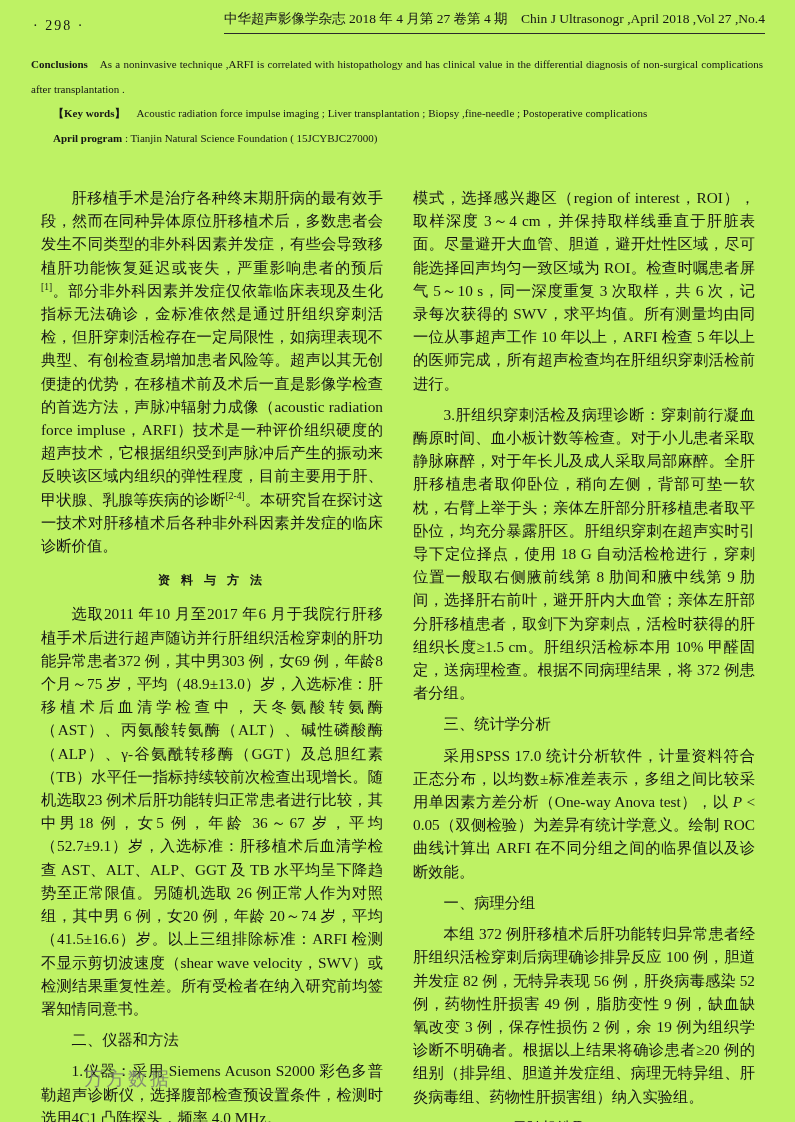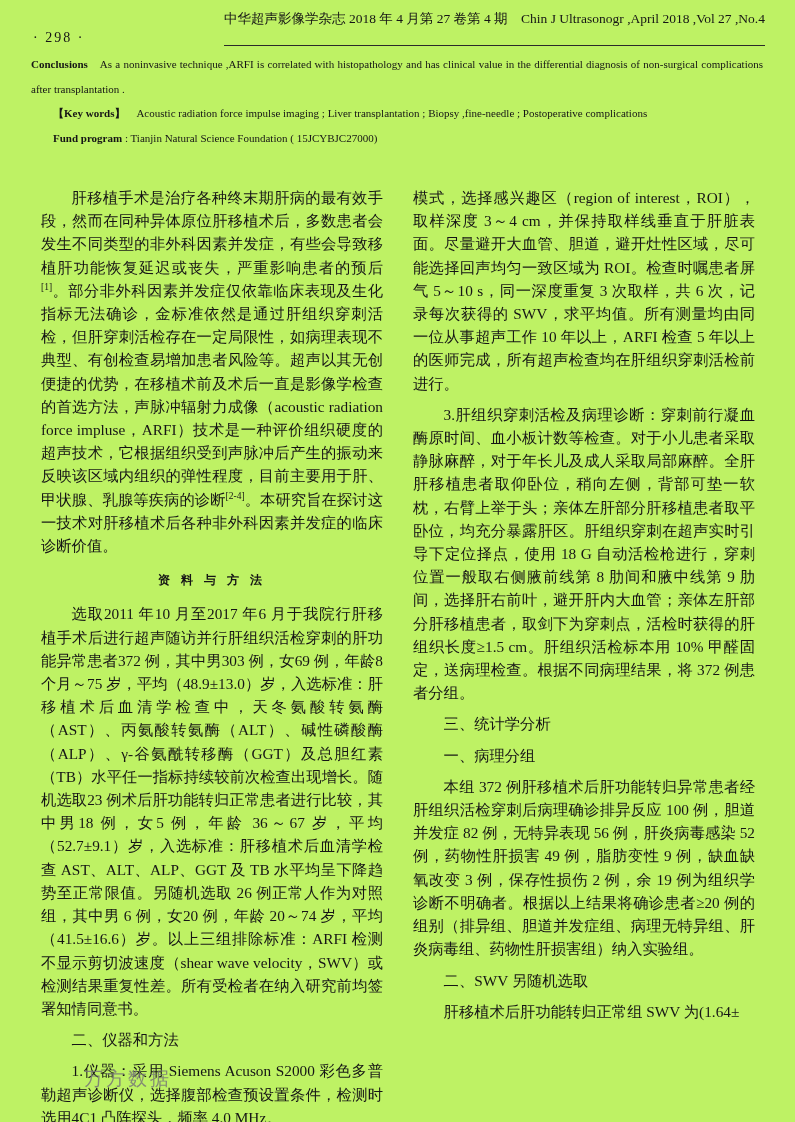--- a/index.html
+++ b/index.html
@@ -14,21 +14,21 @@
   
   .running-head{
     position:absolute;top:10px;left:33px;right:30px;
     display:flex;justify-content:space-between;align-items:flex-end;
     font-size:14px;
   }
   .page-num{letter-spacing:2px;}
   .journal-line{
     font-size:13.5px;
     border-bottom:1.6px solid #2a2a2a;
-    padding-bottom:17px;
+    padding-bottom:5px;
     white-space:nowrap;
   }
   
   .abstract{
     position:absolute;top:52px;left:31px;width:732px;
     font-size:11px;line-height:24.6px;text-align:justify;
   }
   .abstract p{margin:0;}
   .abstract .lbl{font-weight:bold;}
   .abstract .kw,.abstract .fund{text-indent:2em;}
@@ -64,36 +64,37 @@
 <div class="page">
 
   <div class="running-head">
     <span class="page-num">· 298 ·</span>
     <span class="journal-line">中华超声影像学杂志 2018 年 4 月第 27 卷第 4 期　Chin J Ultrasonogr ,April 2018 ,Vol 27 ,No.4</span>
   </div>
 
   <div class="abstract">
     <p><span class="lbl">Conclusions</span><span>　As a noninvasive technique ,ARFI is correlated with histopathology and has clinical value in the differential diagnosis of non-surgical complications after transplantation .</span></p>
     <p class="kw"><span class="lbl">【Key words】</span><span>　Acoustic radiation force impulse imaging ; Liver transplantation ; Biopsy ,fine-needle ; Postoperative complications</span></p>
-    <p class="fund"><span class="lbl">Fund program</span><span> : Tianjin Natural Science Foundation ( 15JCYBJC27000)</span></p>
+    <p class="fund"><span class="lbl">April program</span><span> : Tianjin Natural Science Foundation ( 15JCYBJC27000)</span></p>
   </div>
 
   <div class="col col-left">
     <p><span>肝移植手术是治疗各种终末期肝病的最有效手段，然而在同种异体原位肝移植术后，多数患者会发生不同类型的非外科因素并发症，有些会导致移植肝功能恢复延迟或丧失，严重影响患者的预后</span><sup class="ref">[1]</sup><span>。部分非外科因素并发症仅依靠临床表现及生化指标无法确诊，金标准依然是通过肝组织穿刺活检，但肝穿刺活检存在一定局限性，如病理表现不典型、有创检查易增加患者风险等。超声以其无创便捷的优势，在移植术前及术后一直是影像学检查的首选方法，声脉冲辐射力成像（acoustic radiation force impluse，ARFI）技术是一种评价组织硬度的超声技术，它根据组织受到声脉冲后产生的振动来反映该区域内组织的弹性程度，目前主要用于肝、甲状腺、乳腺等疾病的诊断</span><sup class="ref">[2-4]</sup><span>。本研究旨在探讨这一技术对肝移植术后各种非外科因素并发症的临床诊断价值。</span></p>
     <h3>资 料 与 方 法</h3>
     <p>选取2011 年10 月至2017 年6 月于我院行肝移植手术后进行超声随访并行肝组织活检穿刺的肝功能异常患者372 例，其中男303 例，女69 例，年龄8个月～75 岁，平均（48.9±13.0）岁，入选标准：肝移植术后血清学检查中，天冬氨酸转氨酶（AST）、丙氨酸转氨酶（ALT）、碱性磷酸酶（ALP）、γ-谷氨酰转移酶（GGT）及总胆红素（TB）水平任一指标持续较前次检查出现增长。随机选取23 例术后肝功能转归正常患者进行比较，其中男18 例，女5 例，年龄 36～67 岁，平均（52.7±9.1）岁，入选标准：肝移植术后血清学检查 AST、ALT、ALP、GGT 及 TB 水平均呈下降趋势至正常限值。另随机选取 26 例正常人作为对照组，其中男 6 例，女20 例，年龄 20～74 岁，平均（41.5±16.6）岁。以上三组排除标准：ARFI 检测不显示剪切波速度（shear wave velocity，SWV）或检测结果重复性差。所有受检者在纳入研究前均签署知情同意书。</p>
     <p>二、仪器和方法</p>
     <p>1.仪器：采用 Siemens Acuson S2000 彩色多普勒超声诊断仪，选择腹部检查预设置条件，检测时选用4C1 凸阵探头，频率 4.0 MHz。</p>
     <p>2.超声检查方法：受检者取仰卧位，选用 ARFI</p>
   </div>
 
   <div class="col col-right">
     <p class="cont">模式，选择感兴趣区（region of interest，ROI），取样深度 3～4 cm，并保持取样线垂直于肝脏表面。尽量避开大血管、胆道，避开灶性区域，尽可能选择回声均匀一致区域为 ROI。检查时嘱患者屏气 5～10 s，同一深度重复 3 次取样，共 6 次，记录每次获得的 SWV，求平均值。所有测量均由同一位从事超声工作 10 年以上，ARFI 检查 5 年以上的医师完成，所有超声检查均在肝组织穿刺活检前进行。</p>
     <p>3.肝组织穿刺活检及病理诊断：穿刺前行凝血酶原时间、血小板计数等检查。对于小儿患者采取静脉麻醉，对于年长儿及成人采取局部麻醉。全肝肝移植患者取仰卧位，稍向左侧，背部可垫一软枕，右臂上举于头；亲体左肝部分肝移植患者取平卧位，均充分暴露肝区。肝组织穿刺在超声实时引导下定位择点，使用 18 G 自动活检枪进行，穿刺位置一般取右侧腋前线第 8 肋间和腋中线第 9 肋间，选择肝右前叶，避开肝内大血管；亲体左肝部分肝移植患者，取剑下为穿刺点，活检时获得的肝组织长度≥1.5 cm。肝组织活检标本用 10% 甲醛固定，送病理检查。根据不同病理结果，将 372 例患者分组。</p>
     <p>三、统计学分析</p>
+    <p><span>采用SPSS 17.0 统计分析软件，计量资料符合正态分布，以均数±标准差表示，多组之间比较采用单因素方差分析（One-way Anova test），以 </span><span class="var">P</span><span> &lt; 0.05（双侧检验）为差异有统计学意义。绘制 ROC 曲线计算出 ARFI 在不同分组之间的临界值以及诊断效能。</span></p>
     <p>一、病理分组</p>
     <p>本组 372 例肝移植术后肝功能转归异常患者经肝组织活检穿刺后病理确诊排异反应 100 例，胆道并发症 82 例，无特异表现 56 例，肝炎病毒感染 52 例，药物性肝损害 49 例，脂肪变性 9 例，缺血缺氧改变 3 例，保存性损伤 2 例，余 19 例为组织学诊断不明确者。根据以上结果将确诊患者≥20 例的组别（排异组、胆道并发症组、病理无特异组、肝炎病毒组、药物性肝损害组）纳入实验组。</p>
     <p>二、SWV 另随机选取</p>
     <p>肝移植术后肝功能转归正常组 SWV 为(1.64±</p>
   </div>
 
   <div class="watermark">万方数据</div>
 
 </div>
 

